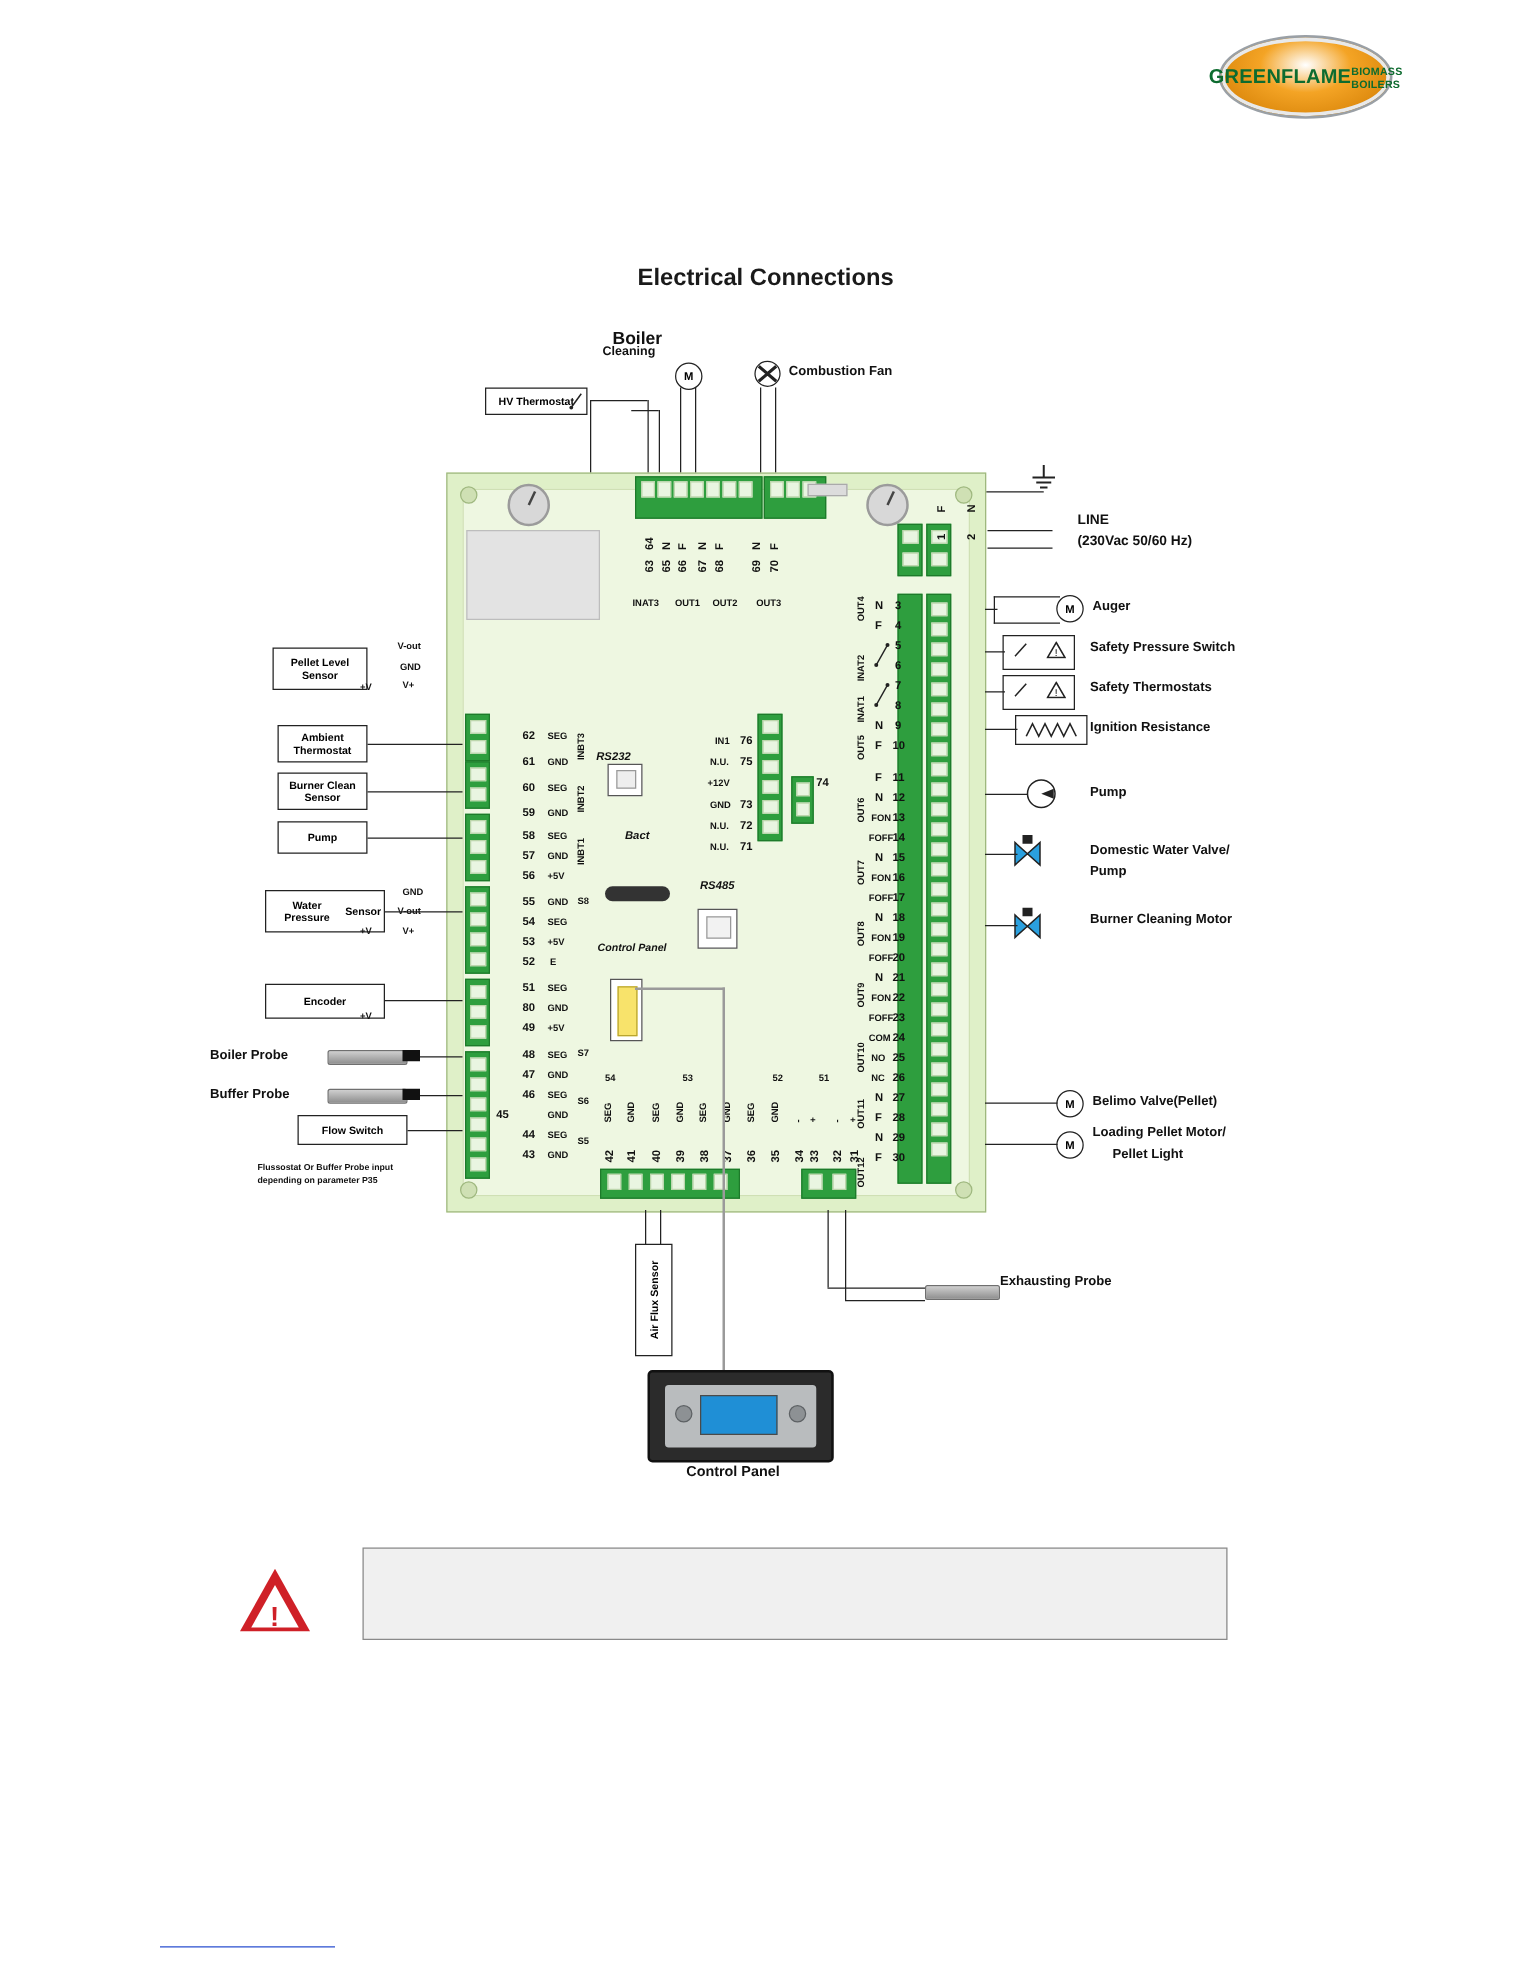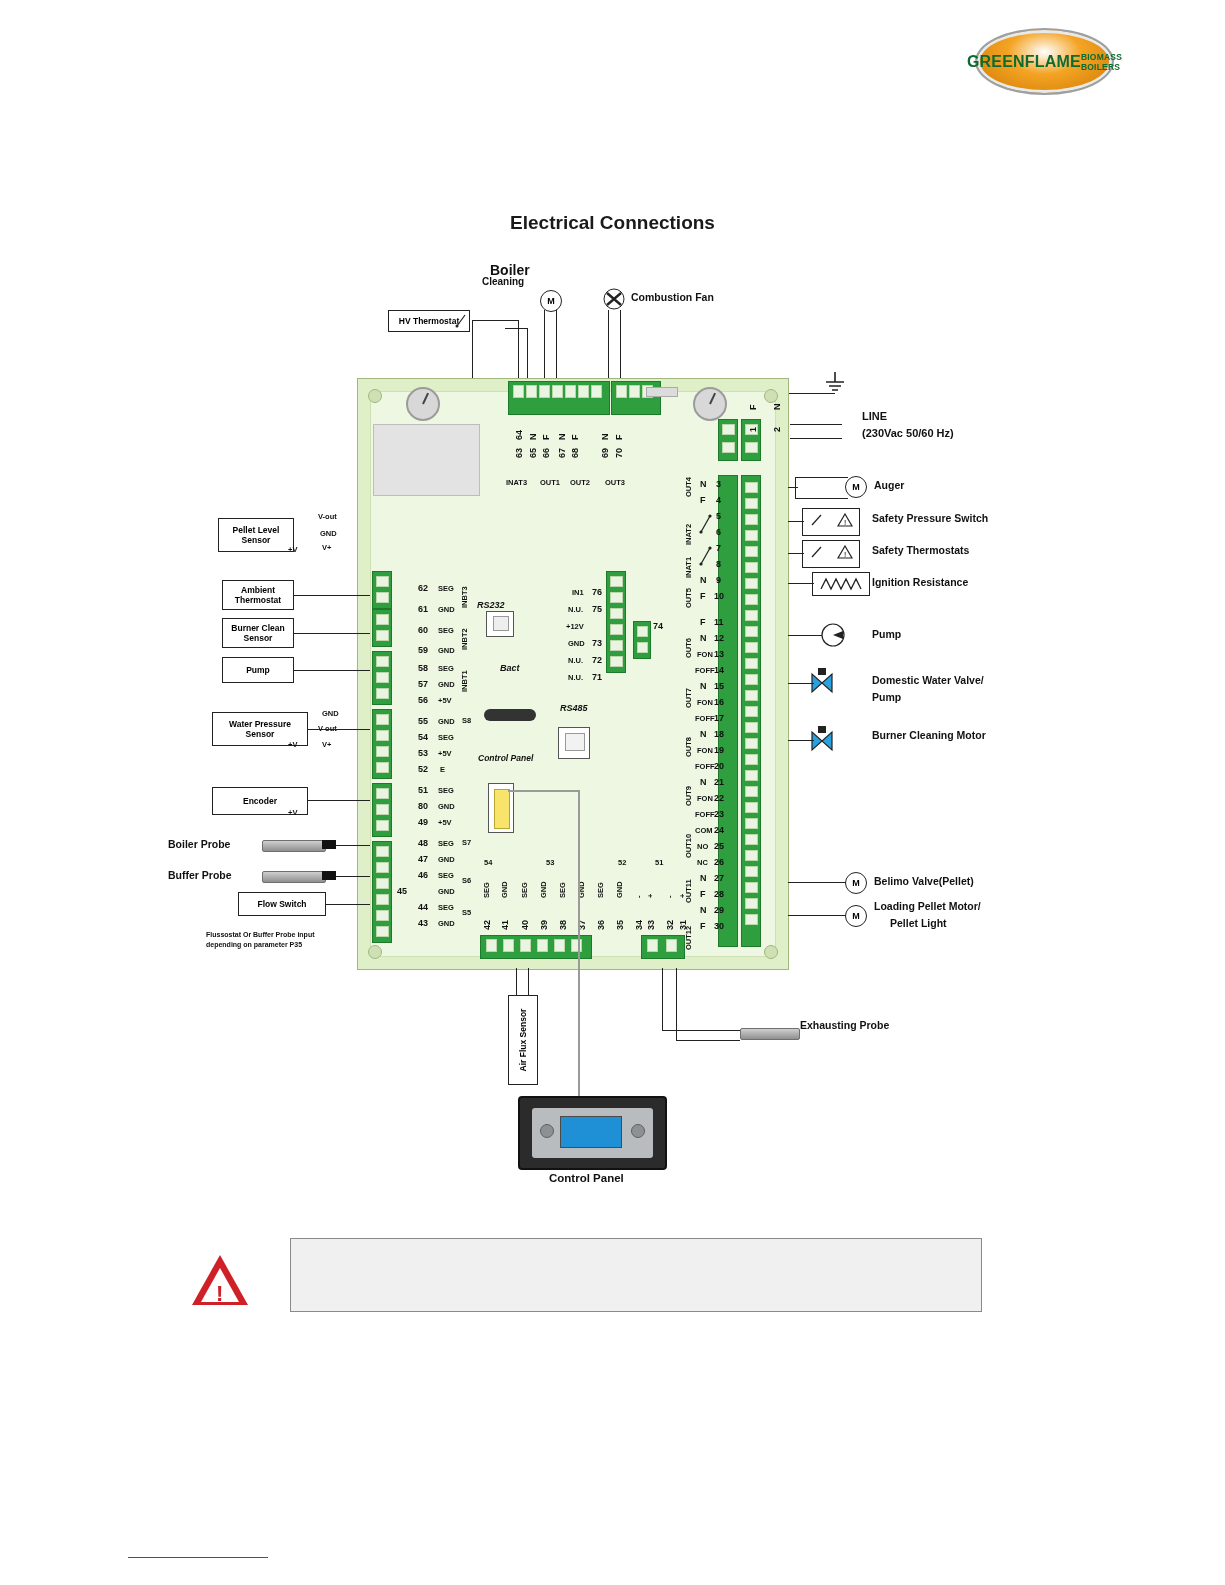--- a/index.html
+++ b/index.html
@@ -482,21 +482,21 @@
   <span>Ambient</span>
   <span>Thermostat</span>
 </div>
 <div class="dev" style="left:222px;top:618px;width:72px;height:30px;flex-direction:column;">
   <span>Burner Clean</span>
   <span>Sensor</span>
 </div>
 <div class="dev" style="left:222px;top:657px;width:72px;height:26px;">
   <span>Pump</span>
 </div>
-<div class="dev" style="left:212px;top:712px;width:96px;height:34px;flex-direction:column;">
+<div class="dev" style="left:212px;top:712px;width:96px;height:34px;flex-direction:row;">
   <span>Water Pressure</span>
   <span>Sensor</span>
 </div>
 <div class="t sm" style="left:322px;top:709px;">GND</div>
 <div class="t sm" style="left:318px;top:724px;">V-out</div>
 <div class="t sm" style="left:322px;top:740px;">V+</div>
 <div class="t sm" style="left:288px;top:740px;">+V</div>
 
 <div class="dev" style="left:212px;top:787px;width:96px;height:28px;">
   <span>Encoder</span>

